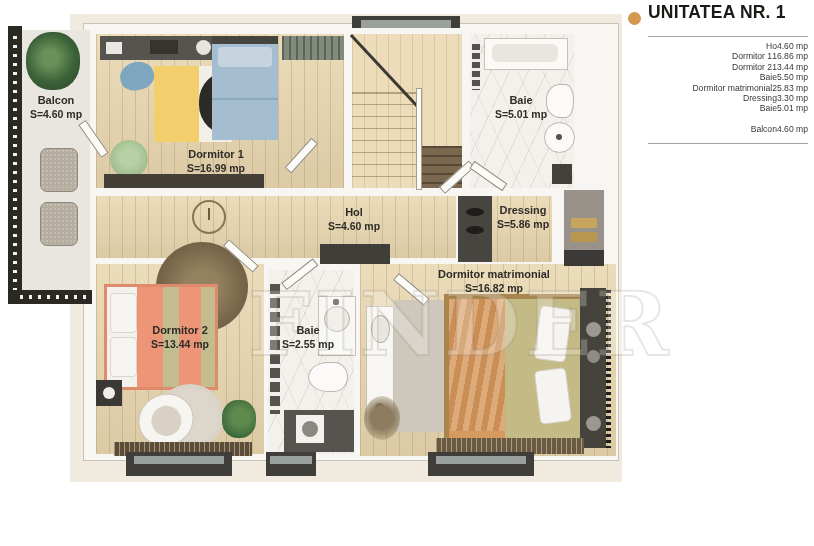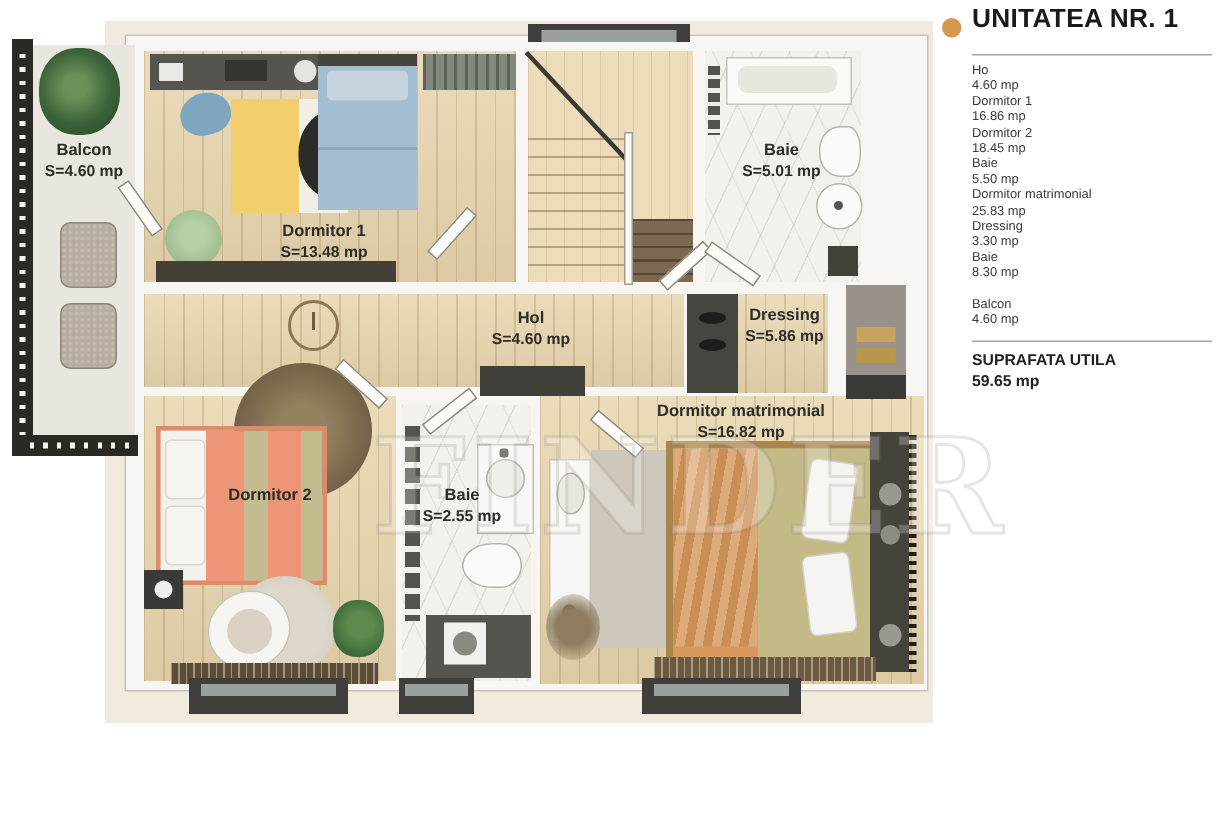--- a/index.html
+++ b/index.html
@@ -35,21 +35,21 @@
   .wm{position:absolute;z-index:40;font-family:"DejaVu Serif",serif;font-weight:bold;
       color:rgba(255,255,255,.24);-webkit-text-stroke:2px rgba(125,118,105,.18);
       pointer-events:none;white-space:nowrap;}
   
   .legend{position:absolute;left:626px;top:2px;width:182px;z-index:60;color:#3a3834;}
   .legend .dot{position:absolute;left:2px;top:10px;width:13px;height:13px;border-radius:50%;}
   .legend h1{margin:0 0 0 22px;font-size:17.5px;font-weight:bold;color:#1b1a17;letter-spacing:.2px;}
   .legend h2{margin:0 0 0 24px;font-size:13.5px;font-weight:bold;color:#1b1a17;}
   .rule{height:1px;background:#a7a5a0;margin-left:22px;}
   .rows{margin-left:22px;}
-  .lrow{display:flex;justify-content:flex-end;font-size:8.6px;line-height:10.4px;color:#3a3834;flex-direction:column;}
+  .lrow{display:flex;justify-content:flex-end;font-size:8.6px;line-height:10.4px;color:#3a3834;}
   .lrow.total{font-size:10.5px;font-weight:bold;line-height:14px;color:#23221f;}
   .gap{height:10px;}
 </style>
 </head>
 <body>
 
 <div class="abs" style="left:0;top:0;width:630px;height:546px;">
 
   <div class="abs cream" style="left:70px;top:14px;width:552px;height:468px;"></div>
 
@@ -219,36 +219,37 @@
     </div>
 
   <div class="wm" style="left:248px;top:272px;font-size:88px;letter-spacing:4px;">FINDER</div>
 
   <div class="room-label" style="left:8px;top:94px;width:96px;">
     <span class="nm">Balcon</span>
       <span class="ar">S=4.60 mp</span>
   </div>
   <div class="room-label" style="left:150px;top:148px;width:132px;">
     <span class="nm">Dormitor 1</span>
-      <span class="ar">S=13.48 mp</span>
+      <span class="ar">S=16.99 mp</span>
   </div>
   <div class="room-label" style="left:470px;top:94px;width:102px;">
     <span class="nm">Baie</span>
       <span class="ar">S=5.01 mp</span>
   </div>
   <div class="room-label" style="left:300px;top:206px;width:108px;">
     <span class="nm">Hol</span>
       <span class="ar">S=4.60 mp</span>
   </div>
   <div class="room-label" style="left:462px;top:204px;width:122px;">
     <span class="nm">Dressing</span>
       <span class="ar">S=5.86 mp</span>
   </div>
   <div class="room-label" style="left:112px;top:324px;width:136px;">
     <span class="nm">Dormitor 2</span>
+      <span class="ar">S=13.44 mp</span>
   </div>
   <div class="room-label" style="left:258px;top:324px;width:100px;">
     <span class="nm">Baie</span>
       <span class="ar">S=2.55 mp</span>
   </div>
   <div class="room-label" style="left:406px;top:268px;width:176px;">
     <span class="nm">Dormitor matrimonial</span>
       <span class="ar">S=16.82 mp</span>
   </div>
 </div>
@@ -261,44 +262,38 @@
     <div class="lrow">
         <span>Ho</span>
         <span>4.60 mp</span>
       </div>
     <div class="lrow">
         <span>Dormitor 1</span>
         <span>16.86 mp</span>
       </div>
     <div class="lrow">
         <span>Dormitor 2</span>
-        <span>18.45 mp</span>
+        <span>13.44 mp</span>
       </div>
     <div class="lrow">
         <span>Baie</span>
         <span>5.50 mp</span>
       </div>
     <div class="lrow">
         <span>Dormitor matrimonial</span>
         <span>25.83 mp</span>
       </div>
     <div class="lrow">
         <span>Dressing</span>
         <span>3.30 mp</span>
       </div>
     <div class="lrow">
         <span>Baie</span>
-        <span>8.30 mp</span>
+        <span>5.01 mp</span>
       </div>
     <div class="gap"></div>
     <div class="lrow">
         <span>Balcon</span>
         <span>4.60 mp</span>
       </div>
   </div>
   <div class="rule" style="margin-top:9px;"></div>
-  <div class="rows" style="margin-top:5px;">
-    <div class="lrow total">
-        <span>SUPRAFATA UTILA</span>
-        <span>59.65 mp</span>
-      </div>
-  </div>
 </div>
 
 </body></html>

